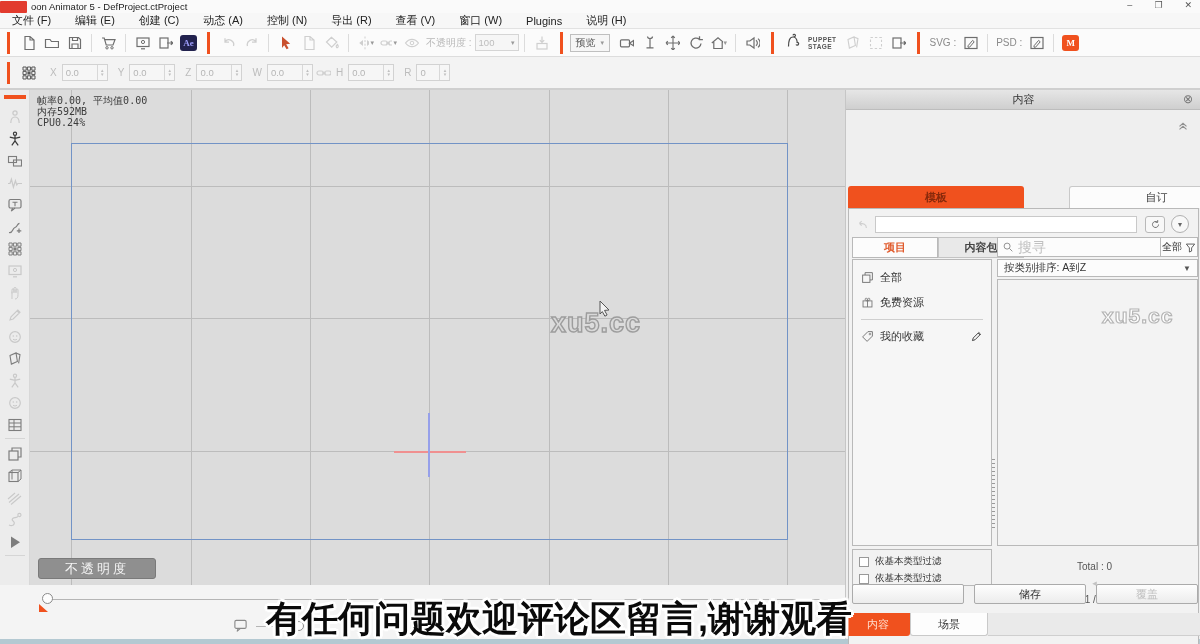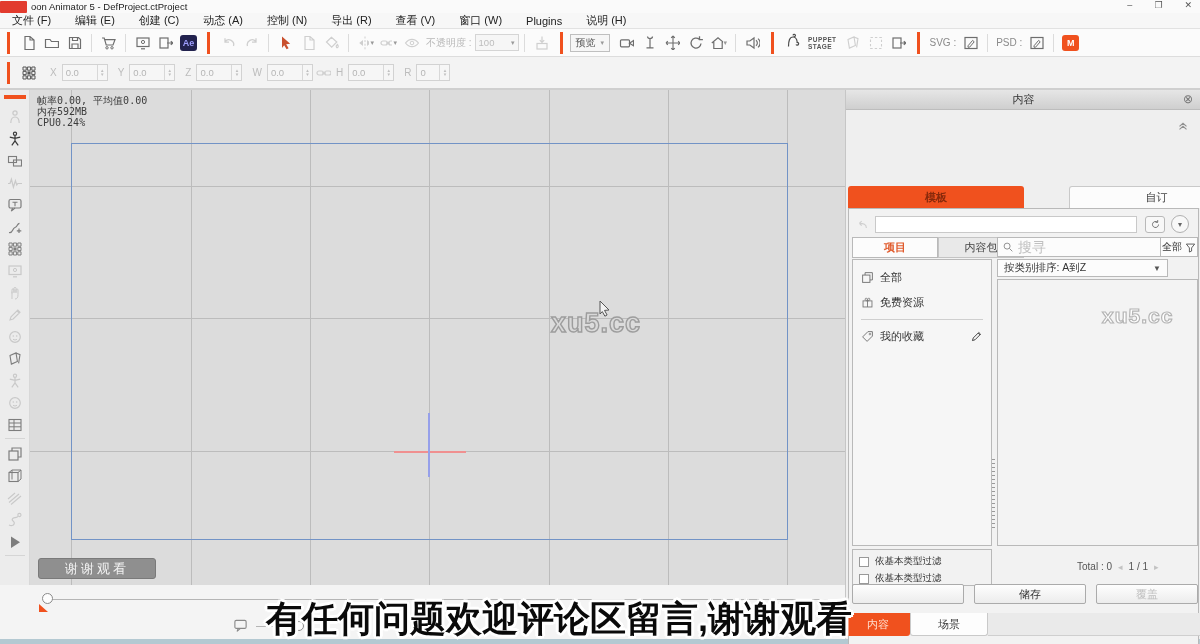--- a/index.html
+++ b/index.html
@@ -25,21 +25,21 @@
   #toolbar2 { position:absolute; left:0; top:57px; width:1200px; height:33px; background:#f3f3f3;
     border-bottom:2px solid #cfcfcf; display:flex; align-items:center; }
   .odv { width:3px; height:22px; background:#f0511e; margin:0 7px; flex:none; }
   .dv  { width:1px; height:18px; background:#dcdcdc; margin:0 5px; flex:none; }
   .tb { width:17px; height:17px; display:flex; align-items:center; justify-content:center;
         color:#6e6e6e; margin:0 3px; flex:none; }
   .tb svg { width:15px; height:15px; }
   .tb.dis { color:#cfcfcf; }
   .caret { font-size:7px; color:#999; margin-left:1px; }
   .badge { width:17px; height:16px; border-radius:3px; display:flex; align-items:center;
-           justify-content:center; font-weight:bold; font-size:9px; flex:none; margin:0 3px; }
+           justify-content:center; font-weight:bold; font-size:9px; flex:none; margin:0 3px;font-family:Liberation Serif, serif; }
   .gtxt { font-size:10px; color:#b9b9b9; margin:0 3px; flex:none; }
   .dtxt { font-size:10px; color:#8a8a8a; margin:0 3px; flex:none; }
   #opacitybox { width:44px; height:17px; border:1px solid #d5d5d5; background:#f6f6f6; color:#bdbdbd;
     font-size:9.5px; display:flex; align-items:center; padding:0 3px; justify-content:space-between; }
   #viewbtn { height:18px; border:1px solid #bfbfbf; background:#f6f6f6; color:#555; font-size:10px;
     display:flex; align-items:center; padding:0 5px; gap:4px; }
   #puppetbtn { display:flex; align-items:center; gap:4px; color:#4a4a4a; margin:0 4px; }
   #puppetbtn .ptxt { font-size:6.5px; font-weight:bold; letter-spacing:.4px; line-height:7px; color:#555; }
   #puppetbtn svg { width:19px; height:19px; }
 
@@ -109,48 +109,48 @@
   #pathinput { position:absolute; left:26px; top:7px; width:262px; height:17px;
     border:1px solid #c9c9c9; background:#fff; }
   #refreshbtn { position:absolute; left:296px; top:7px; width:20px; height:17px; border:1px solid #b9b9b9;
     border-radius:3px; background:#f8f8f8; display:flex; align-items:center; justify-content:center; color:#666; }
   #chevbtn { position:absolute; left:322px; top:6px; width:18px; height:18px; border:1px solid #b0b0b0;
     border-radius:50%; background:#f8f8f8; display:flex; align-items:center; justify-content:center; color:#666; }
   .stab { position:absolute; top:28px; height:21px; display:flex; align-items:center;
     justify-content:center; font-size:11px; }
   #stab-project { left:3px; width:86px; background:#fcfcfc; border:1px solid #b9b9b9;
     color:#e05a2b; font-weight:bold; z-index:2; }
-  #stab-pack { left:89px; width:86px; background:#e9e9e9; border:1px solid #c4c4c4; color:#444; }
+  #stab-pack { left:89px; width:86px; background:#e9e9e9; border:1px solid #c4c4c4; color:#444;font-weight:bold; }
   #searchbox { position:absolute; left:148px; top:28px; width:164px; height:20px; border:1px solid #b9b9b9;
     background:#fcfcfc; display:flex; align-items:center; padding:0 4px; gap:4px; color:#8f8f8f; }
   #searchbox input { border:none; outline:none; background:transparent; width:115px; font-size:14px; }
   #searchbox input::placeholder { color:#c0c0c0; }
   #allfilter { position:absolute; left:312px; top:28px; width:37px; height:20px; border:1px solid #b9b9b9;
     border-left:none; background:#fcfcfc; display:flex; align-items:center; justify-content:center;
     gap:3px; font-size:10px; color:#333; }
-  #sortbar { position:absolute; left:148px; top:50px; width:171px; height:18px; border:1px solid #b9b9b9;
+  #sortbar { position:absolute; left:148px; top:50px; width:201px; height:18px; border:1px solid #b9b9b9;
     background:#fcfcfc; display:flex; align-items:center; padding:0 6px; font-size:10.5px; color:#333; }
   #sortbar .caret { margin-left:auto; font-size:8px; color:#555; }
   #catbox { position:absolute; left:3px; top:50px; width:140px; height:287px; border:1px solid #b9b9b9;
     background:#f6f6f6; }
   .catitem { display:flex; align-items:center; gap:6px; padding:5px 8px; font-size:11px; color:#333; }
   .catitem svg { width:13px; height:13px; color:#777; flex:none; }
   #catdiv { height:1px; background:#cfcfcf; margin:4px 8px; }
   #fav-edit { margin-left:auto; color:#333; }
   #listbox { position:absolute; left:148px; top:70px; width:201px; height:267px; border:1px solid #b9b9b9;
     background:#f3f3f3; }
   #panelwm { position:absolute; left:104px; top:24px; font-size:21px; font-weight:bold; color:#fff;
     -webkit-text-stroke:1.2px #b5b5b5; letter-spacing:1px; }
   #splitdots { position:absolute; left:143px; top:250px; height:70px; width:3px;
     background-image:repeating-linear-gradient(#9a9a9a 0 1.5px, transparent 1.5px 4px); }
   #chkbox { position:absolute; left:3px; top:340px; width:140px; height:37px; border:1px solid #b9b9b9; }
   .chk { display:flex; align-items:center; gap:6px; padding:2px 6px; font-size:9.5px; color:#333; }
   .chk .sq { width:10px; height:10px; border:1px solid #999; background:#fff; flex:none; }
   #totalrow { position:absolute; left:228px; top:352px; font-size:10px; color:#555;
-    display:flex; align-items:center; gap:6px; }
+    display:flex; align-items:center; gap:6px;flex-direction:column; }
   #totalrow .pgar { color:#c2c2c2; font-size:9px; }
   .pbtn { position:absolute; top:375px; height:20px; border:1px solid #ababab; border-radius:2px;
     background:linear-gradient(#fefefe,#ececec); font-size:11px; color:#333;
     display:flex; align-items:center; justify-content:center; }
   #btn-hidden { left:3px; width:112px; }
   #btn-save { left:125px; width:112px;font-family:Liberation Mono, monospace; }
   #btn-over { left:247px; width:102px; color:#bfbfbf; }
   .btab { position:absolute; top:523px; height:23px; display:flex; align-items:center;
     justify-content:center; font-size:11px; }
   #btab-content { left:0; width:64px; background:#f0511e; color:#ffe0d0; border-radius:0 0 3px 3px; }
@@ -701,21 +701,21 @@
     <div class="gh" style="top:96px"></div>
       <div class="gh" style="top:228px"></div>
     <div class="gh" style="top:361px"></div>
     <div id="stagerect"></div>
     <div id="axisx"></div>
     <div id="axisy"></div>
     <div id="stats">帧率0.00, 平均值0.00
 内存592MB
 CPU0.24%</div>
     <div id="stagewm">xu5.cc</div>
-    <div id="modebadge">谢谢观看</div>
+    <div id="modebadge">不透明度</div>
     <svg id="cursor" width="15" height="18" viewBox="0 0 15 18">
       <path d="M2 1l9 9-4.5.4 2.6 4.6-2.2 1.2-2.6-4.6L2 14z" fill="#f2f2f2" stroke="#555" stroke-width="1"></path>
     </svg>
   </div>
 
   <div id="scrubber">
     <div id="scrubline"></div>
     <div id="scrubhandle"></div>
     <div id="scrubmarker"></div>
   </div>

